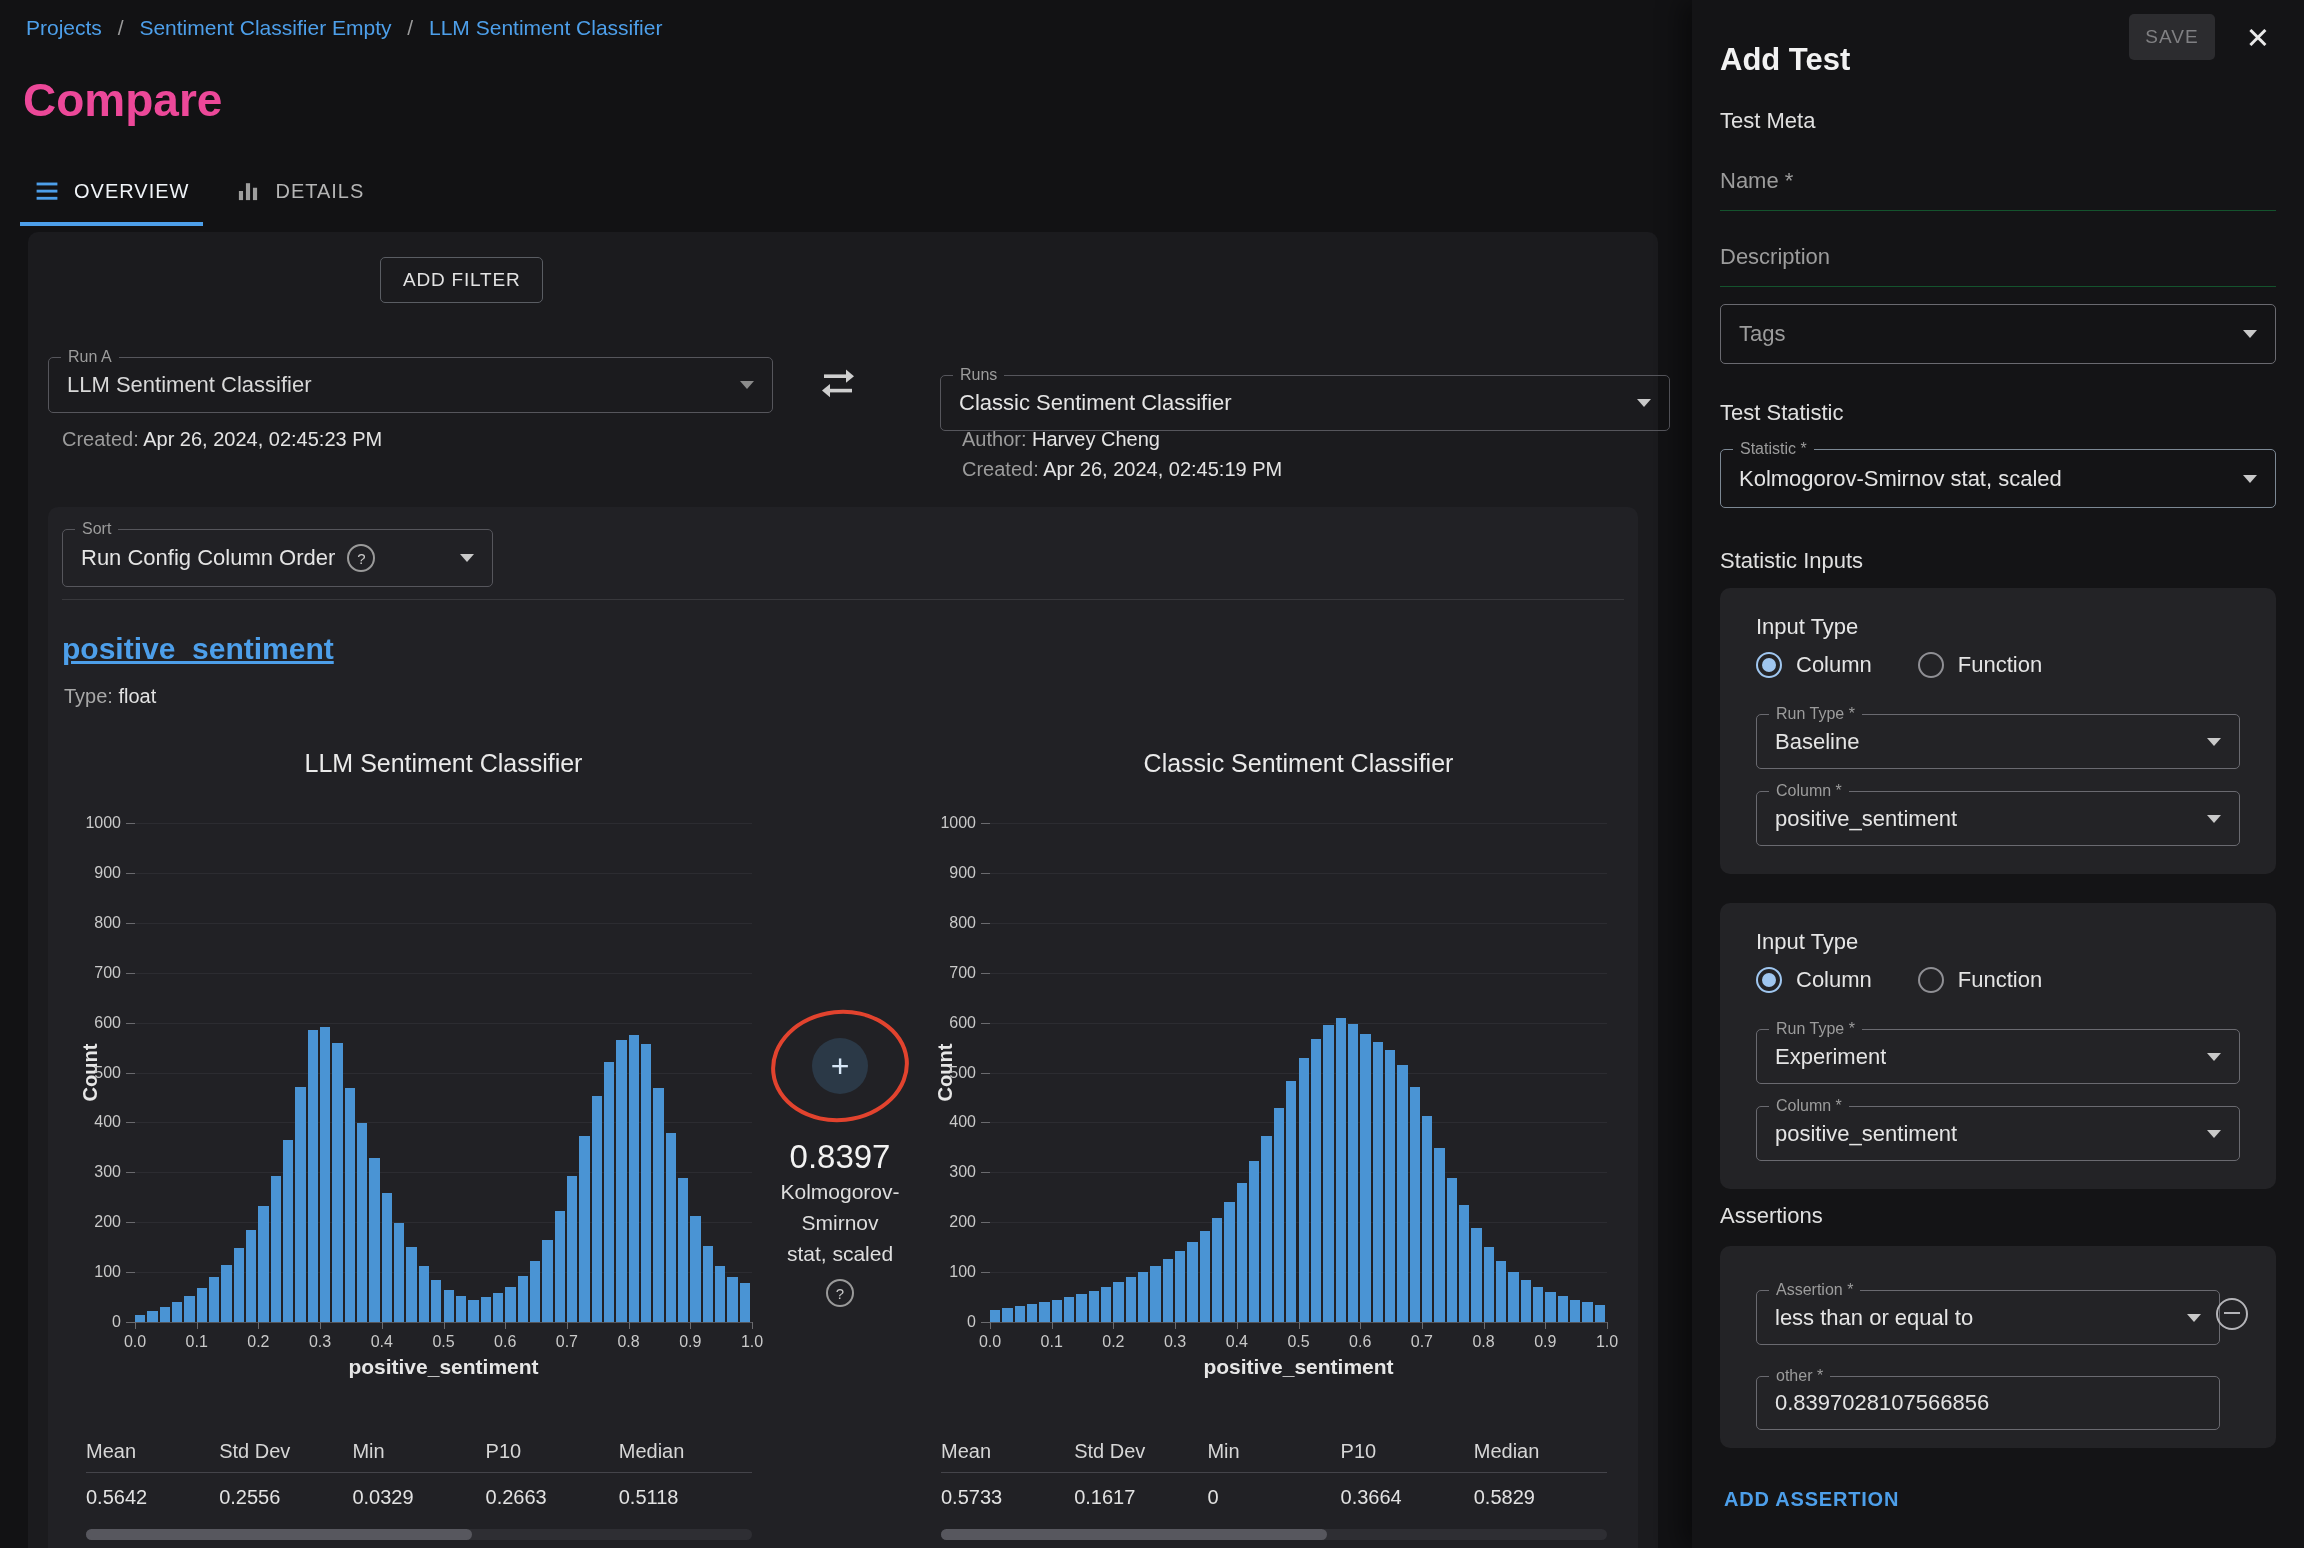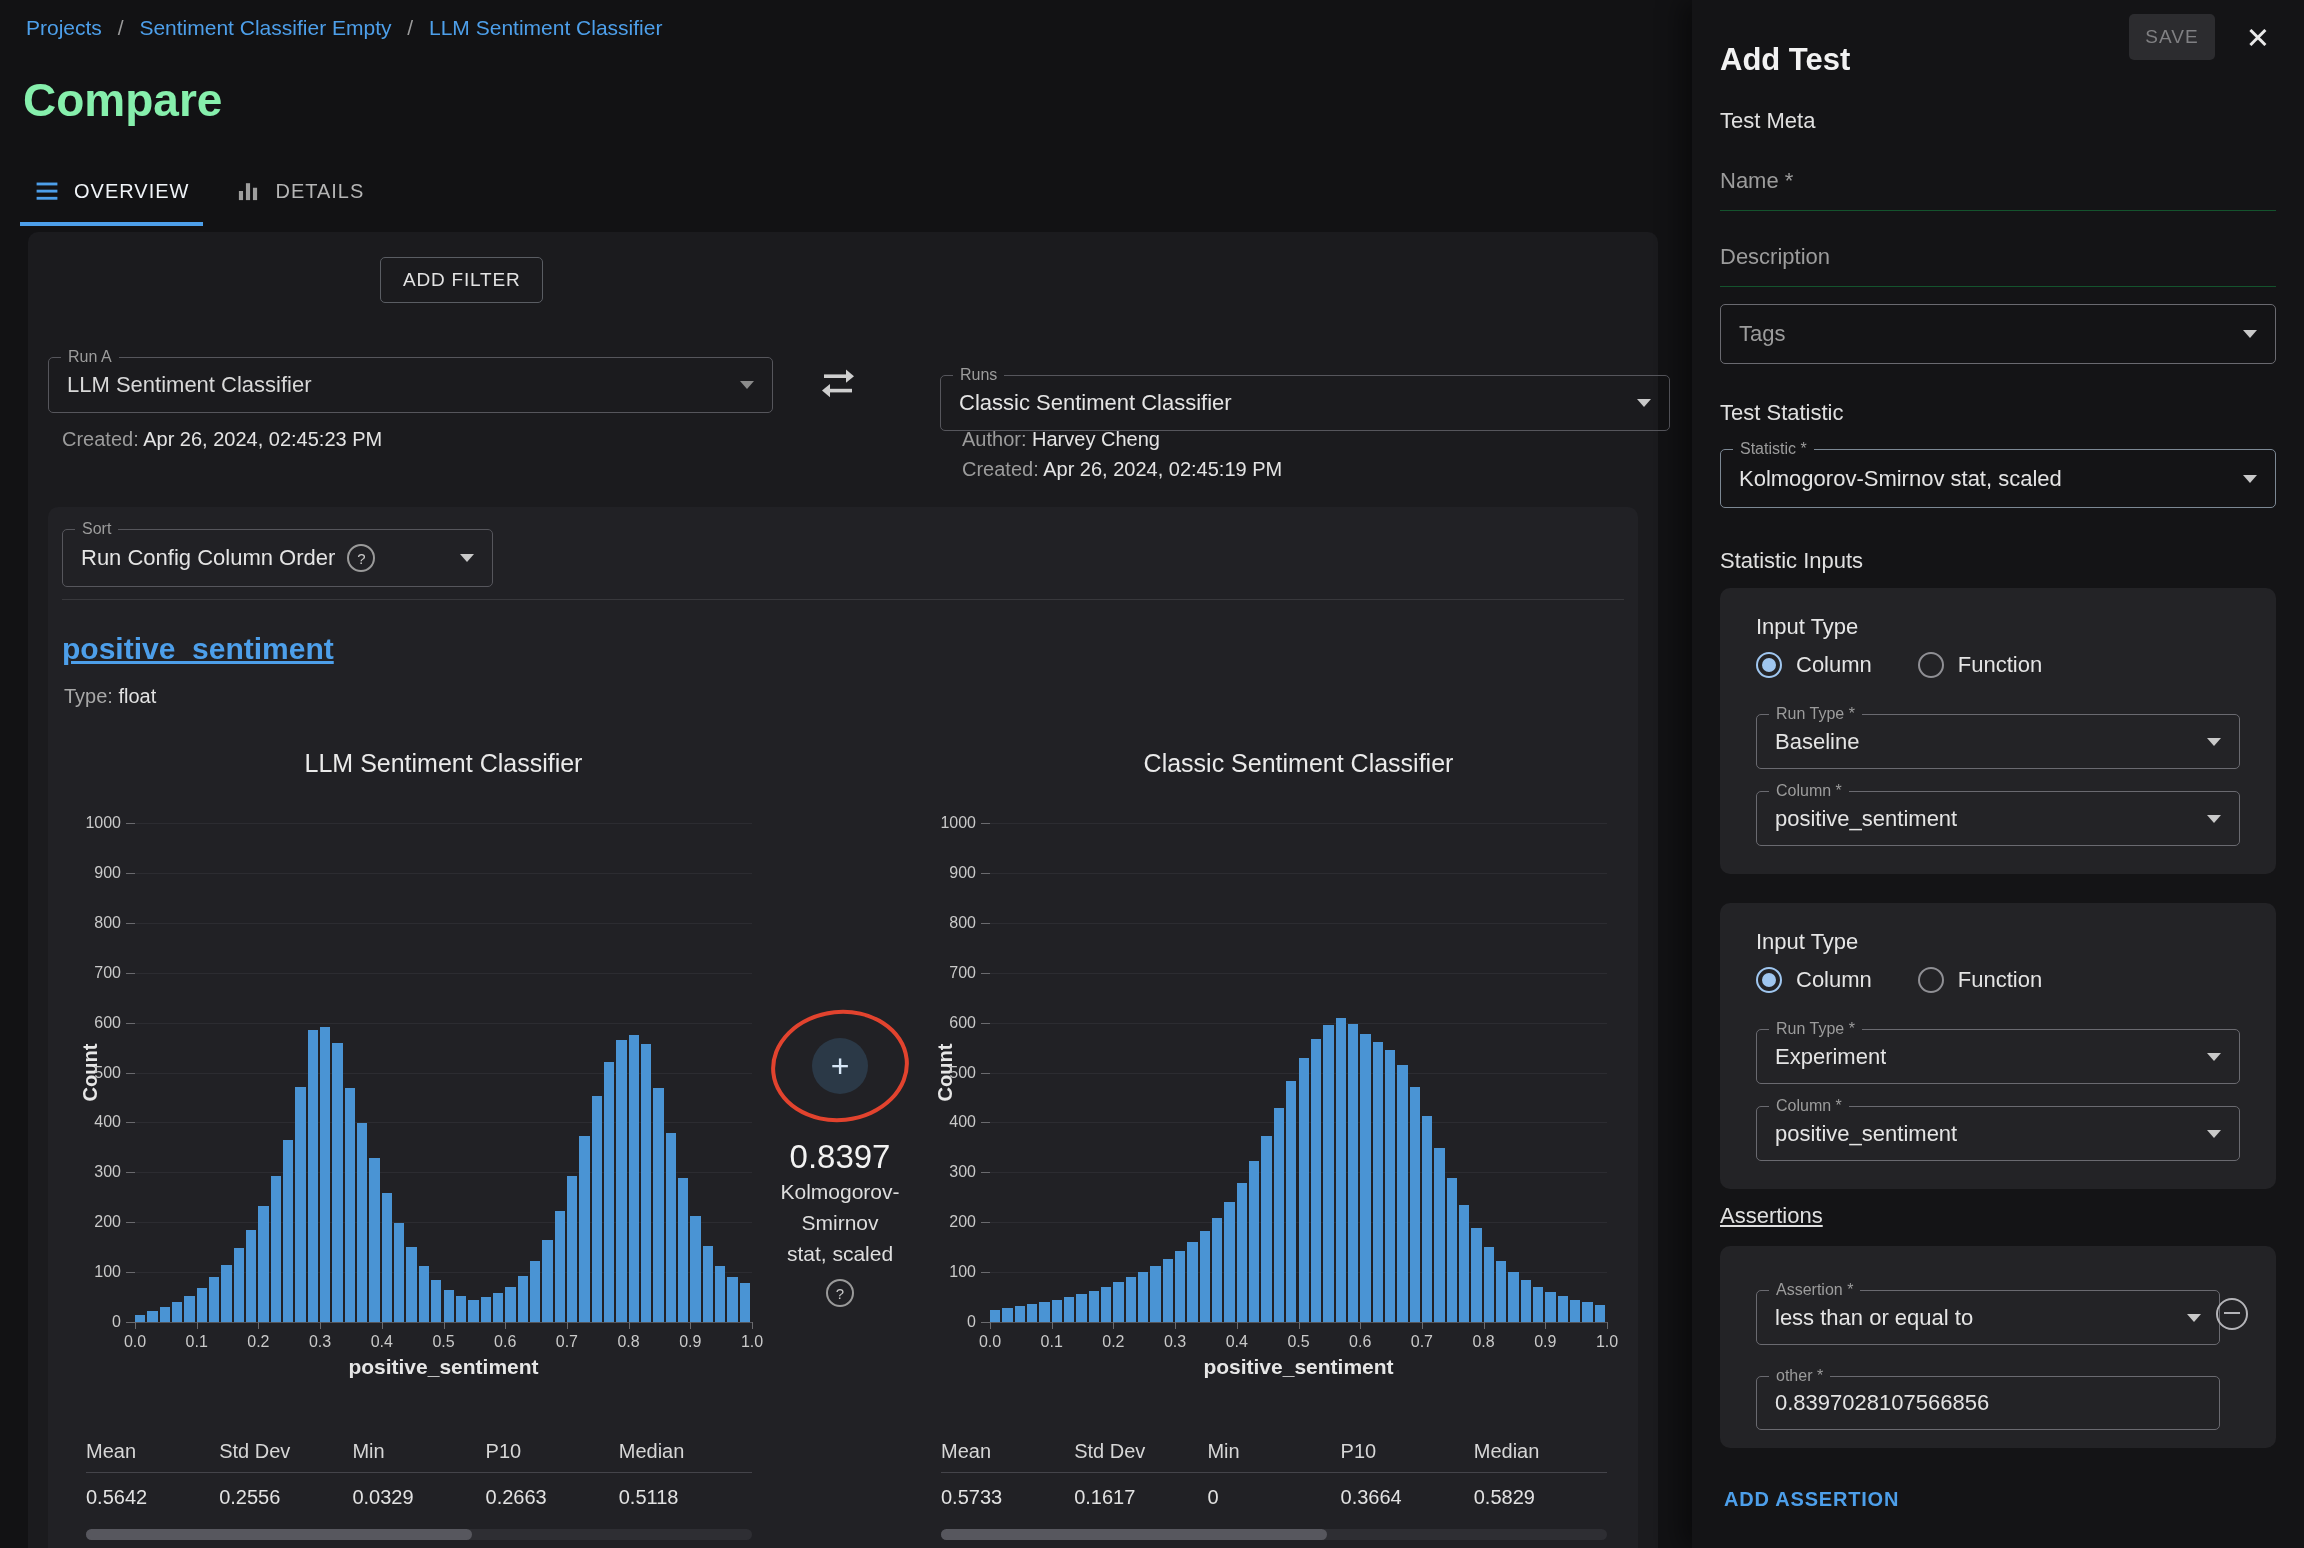--- a/index.html
+++ b/index.html
@@ -4,21 +4,21 @@
 <style>
   html,body{margin:0;padding:0;background:#0d0d0d;font-family:"Liberation Sans",sans-serif;}
   #app{position:relative;width:2304px;height:1548px;background:#121214;overflow:hidden;color:#e6e6e6;
        --accent:#4d9fea;--bar:#4a94d4;--annotation:#e2432e;}
   .abs{position:absolute;}
 
   
   .breadcrumb{position:absolute;left:26px;top:16px;font-size:21px;}
   .breadcrumb a{color:var(--accent);text-decoration:none;cursor:pointer;}
   .breadcrumb .sep{color:#9a9a9a;margin:0 10px;}
-  .page-title{position:absolute;left:23px;top:42px;font-size:46px;font-weight:600;color:#86efac;}
+  .page-title{position:absolute;left:23px;top:42px;font-size:46px;font-weight:600;color:#ec4899;}
 
   
   .tabs{position:absolute;left:20px;top:156px;height:70px;display:flex;align-items:center;gap:18px;}
   .tab{position:relative;height:70px;display:flex;align-items:center;gap:14px;padding:0 14px;font-size:20px;
        letter-spacing:1px;color:#b5b5b5;cursor:pointer;}
   .tab svg{width:26px;height:26px;color:#9e9e9e;}
   .tab.active{color:#f0f4f8;}
   .tab.active svg{color:var(--accent);}
   .tab.active::after{content:"";position:absolute;left:0;right:0;bottom:0;height:4px;background:var(--accent);}
 
@@ -553,21 +553,21 @@
         <span class="sel-value">Experiment</span>
         <span class="caret"></span>
       </div>
       <div class="sel" style="position:absolute;left:36px;right:36px;top:203px;height:53px;border-color:#6a6a70;">
         <span class="flabel">Column *</span>
         <span class="sel-value">positive_sentiment</span>
         <span class="caret"></span>
       </div>
     </div>
 
-    <div class="section-label" style="top:1203px;text-decoration:underline;">Assertions</div>
+    <div class="section-label" style="top:1203px;">Assertions</div>
 
     <div class="card-box" style="top:1246px;height:202px;">
       <div class="sel" style="position:absolute;left:36px;top:44px;width:426px;height:53px;border-color:#6a6a70;">
         <span class="flabel">Assertion *</span>
         <span class="sel-value">less than or equal to</span>
         <span class="caret"></span>
       </div>
       <span class="minus-icon"></span>
       <div class="sel" style="position:absolute;left:36px;top:130px;width:426px;height:52px;border-color:#6a6a70;cursor:text;">
         <span class="flabel">other *</span>

